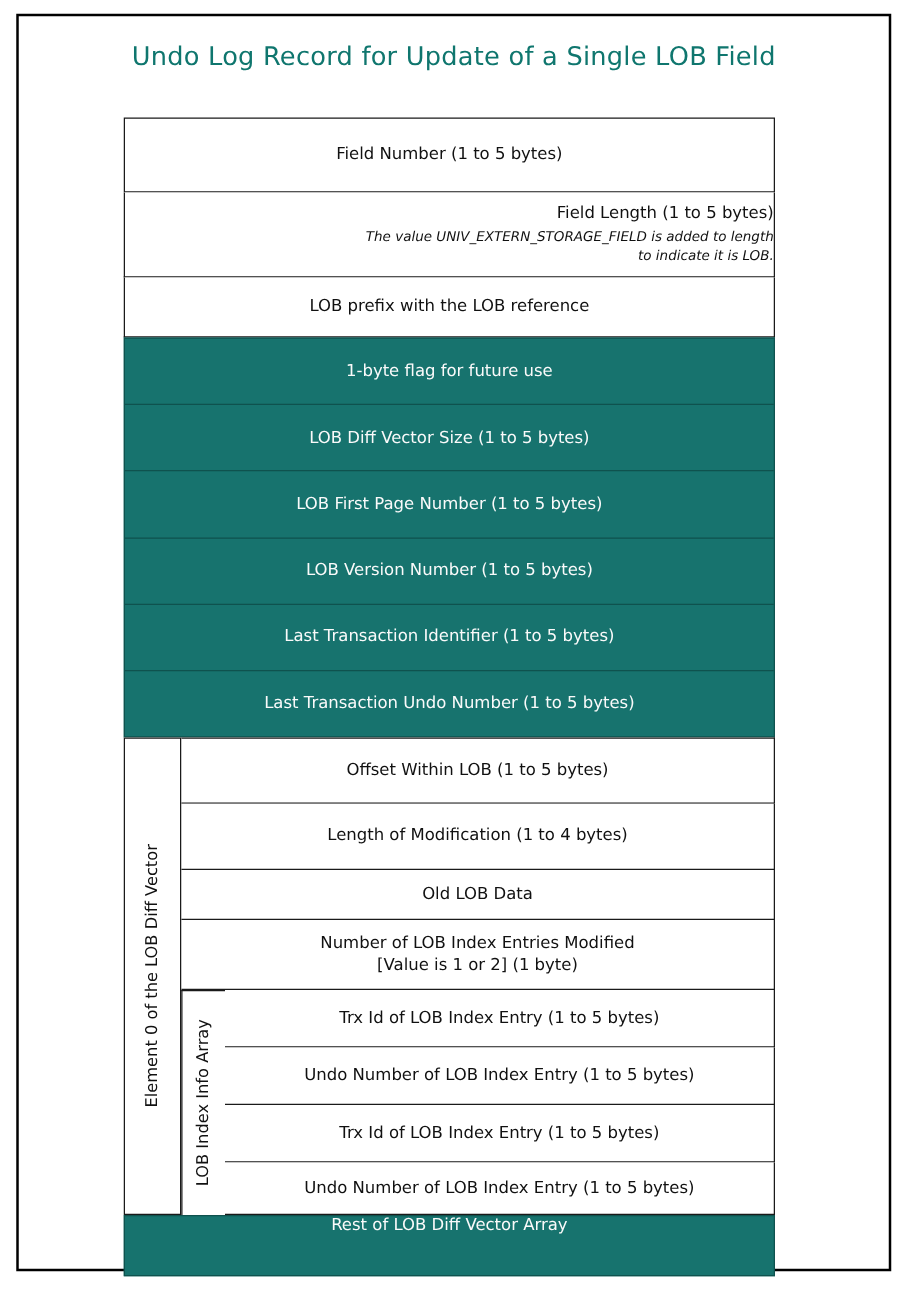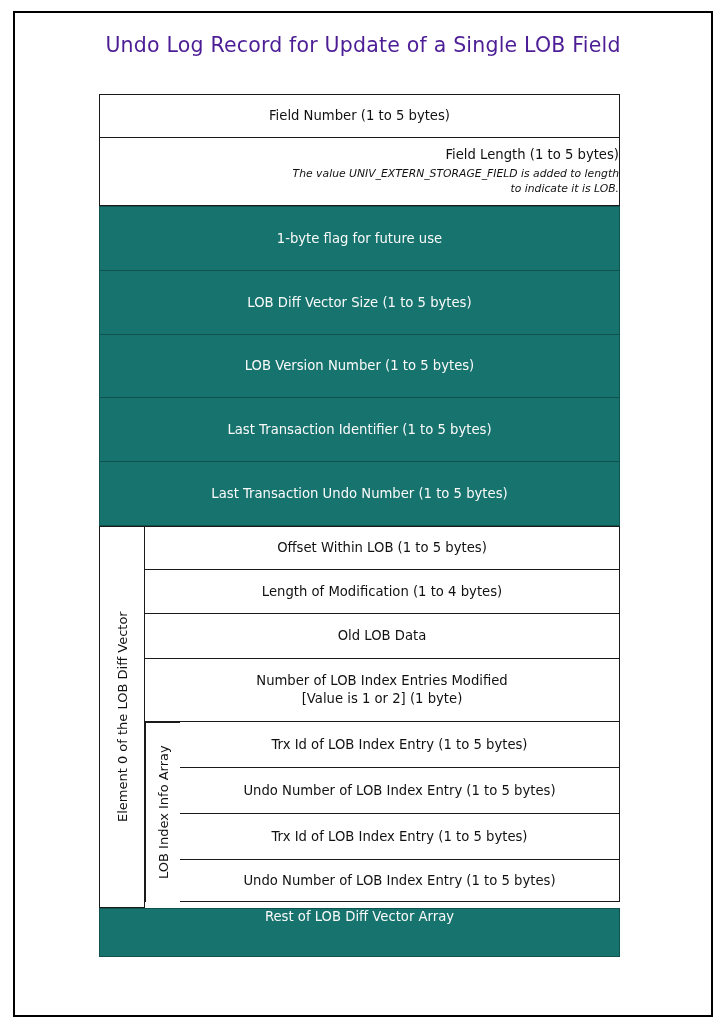--- a/index.html
+++ b/index.html
@@ -7,21 +7,21 @@
     width:726px;height:1031px;position:relative;background:#ffffff;
     font-family:"DejaVu Sans","Liberation Sans",sans-serif;
     -webkit-font-smoothing:antialiased;
   }
   .frame{
     position:absolute;left:13px;top:11px;width:700px;height:1006px;
     border:2px solid #000;box-sizing:border-box;
   }
   .title{
     position:absolute;top:33px;left:0;width:726px;text-align:center;
-    font-size:20.5px;color:#4c1d95;letter-spacing:0.2px;
+    font-size:20.5px;color:#0f766e;letter-spacing:0.2px;
   }
   .diagram{
     position:absolute;left:99px;top:94px;width:521px;box-sizing:border-box;
   }
   .c{
     box-sizing:border-box;display:flex;flex-direction:column;
     align-items:center;justify-content:center;text-align:center;
     font-size:13.2px;line-height:1.35;
   }
   .w{background:#fff;color:#111;}
@@ -48,21 +48,21 @@
   .nested{display:flex;height:382px;}
   .vlabel{
     writing-mode:vertical-rl;transform:rotate(180deg);
     display:flex;align-items:center;justify-content:center;text-align:center;
     box-sizing:border-box;background:#fff;color:#111;font-size:13px;
   }
   .v-el0{width:46px;height:382px;}
   .v-idx{width:35px;height:180px;}
   .col{display:flex;flex-direction:column;flex:1;}
   .inner{display:flex;height:180px;}
-  .h47{height:44px;} .h68{height:68px;align-items:flex-end;} .h48{height:48px;}
+  .h47{height:60px;} .h68{height:68px;align-items:flex-end;} .h48{height:48px;}
   .h45{height:45px;} .h63{height:63px;} .h46{height:46px;} .h42{height:42px;}
 </style>
 </head>
 <body>
 
 <div class="frame"></div>
 
 <div class="title">Undo Log Record for Update of a Single LOB Field</div>
 
 <div class="diagram">
@@ -70,24 +70,28 @@
   <div class="c w bdr-all h47">
     <span>Field Number (1 to 5 bytes)</span>
   </div>
 
   <div class="c w bdr-lrb h68">
     <span>Field Length (1 to 5 bytes)</span>
     <span class="note">The value UNIV_EXTERN_STORAGE_FIELD is added to length</span>
     <span class="note" style="margin-top:0;">to indicate it is LOB.</span>
   </div>
 
+  <div class="c w bdr-lrb h48">
+    <span>LOB prefix with the LOB reference</span>
+  </div>
 
   <div class="tealblock">
     <div class="t">1-byte flag for future use</div>
     <div class="t">LOB Diff Vector Size (1 to 5 bytes)</div>
+    <div class="t">LOB First Page Number (1 to 5 bytes)</div>
     <div class="t">LOB Version Number (1 to 5 bytes)</div>
     <div class="t">Last Transaction Identifier (1 to 5 bytes)</div>
     <div class="t">Last Transaction Undo Number (1 to 5 bytes)</div>
   </div>
 
   <div class="nested">
     <div class="vlabel v-el0 bdr-all">Element 0 of the LOB Diff Vector</div>
     <div class="col">
       <div class="c w bdr-trb h47">
         <span>Offset Within LOB (1 to 5 bytes)</span>

